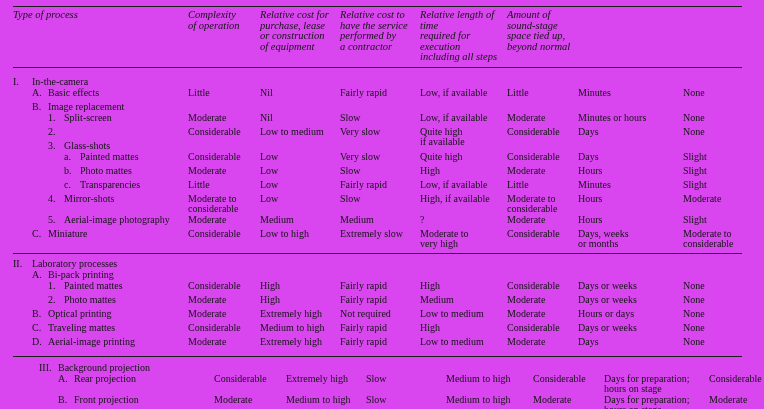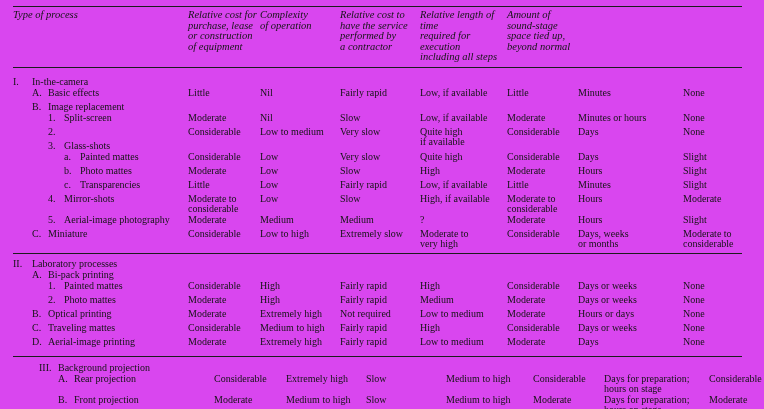--- a/index.html
+++ b/index.html
@@ -66,26 +66,26 @@
 </style>
 </head>
 <body>
 
 <div class="page">
   <div class="tbl">
     <div class="rule med"></div>
 
     <div class="grid header-row">
       <div class="hcell">Type of process</div>
+      <div class="hcell">Complexity
+of operation</div>
       <div class="hcell">Relative cost for
 purchase, lease
 or construction
 of equipment</div>
-      <div class="hcell">Complexity
-of operation</div>
       <div class="hcell">Relative cost to
 have the service
 performed by
 a contractor</div>
       <div class="hcell">Relative length of time
 required for execution
 including all steps</div>
       <div class="hcell">Amount of
 sound-stage
 space tied up,

